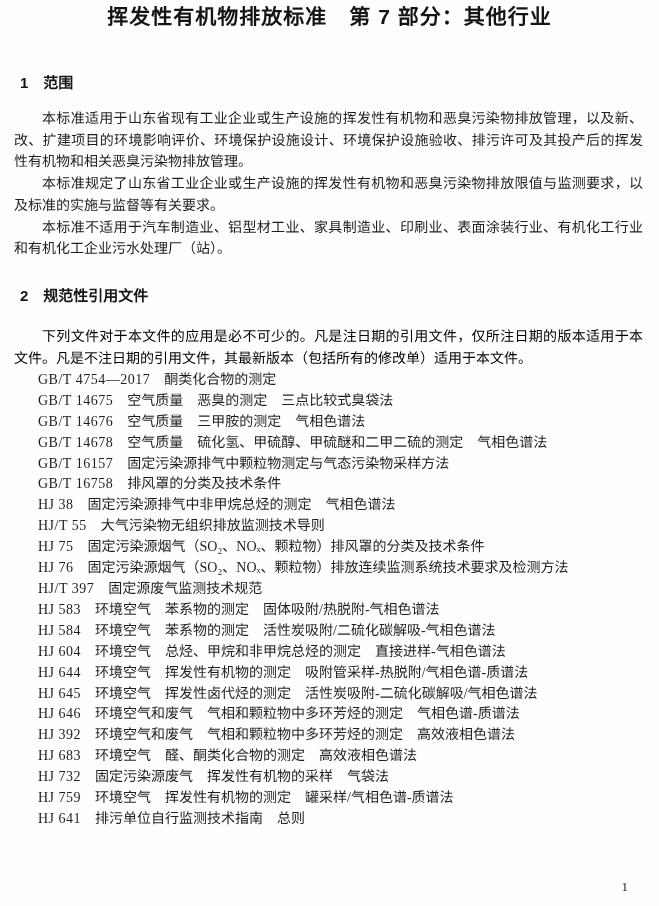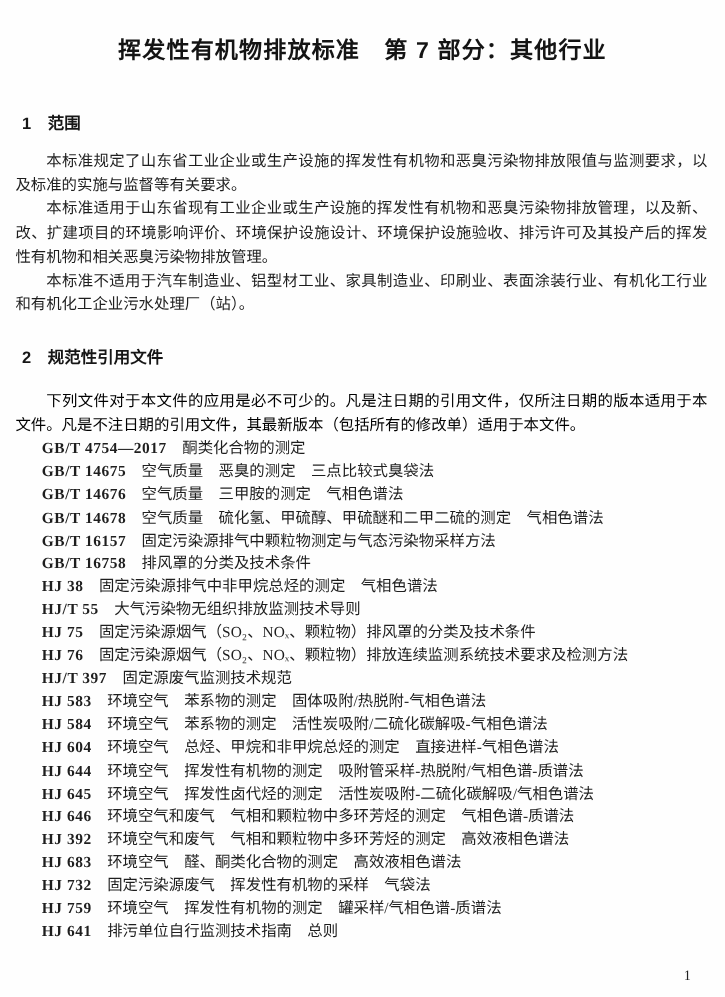--- a/index.html
+++ b/index.html
@@ -7,21 +7,20 @@
     position:relative;
     width:659px; height:906px;
     background:#fefefe;
     color:#1c1c1c;
     font-family:"Liberation Serif", serif;
     overflow:hidden;
     box-sizing:border-box;
   }
   .doc-title {
     margin:0;
-    padding-top:29px;
     text-align:center;
     font-family:"Liberation Sans", sans-serif;
     font-weight:bold;
     font-size:21px;
     letter-spacing:1px;
     color:#141414;
   }
   .section-heading {
     display:flex;
     align-items:baseline;
@@ -60,21 +59,20 @@
   .ref {
     font-size:14px;
     line-height:20.9px;
     white-space:nowrap;
     color:#1e1e1e;
   }
   .ref-code {
     display:inline-block;
     margin-right:14px;
     letter-spacing:0.5px;
-    font-weight:bold;
   }
   .page-number {
     position:absolute;
     right:31px;
     bottom:11px;
     font-size:13px;
     color:#222;
   }
 </style>
 </head>
@@ -83,22 +81,22 @@
 <div class="page">
 
   <h1 class="doc-title">挥发性有机物排放标准　第 7 部分：其他行业</h1>
 
   <div class="section-heading h1-sec">
     <span class="num">1</span>
     <span>范围</span>
   </div>
 
   <div class="para-block">
+    <p>本标准适用于山东省现有工业企业或生产设施的挥发性有机物和恶臭污染物排放管理，以及新、改、扩建项目的环境影响评价、环境保护设施设计、环境保护设施验收、排污许可及其投产后的挥发性有机物和相关恶臭污染物排放管理。</p>
     <p>本标准规定了山东省工业企业或生产设施的挥发性有机物和恶臭污染物排放限值与监测要求，以及标准的实施与监督等有关要求。</p>
-    <p>本标准适用于山东省现有工业企业或生产设施的挥发性有机物和恶臭污染物排放管理，以及新、改、扩建项目的环境影响评价、环境保护设施设计、环境保护设施验收、排污许可及其投产后的挥发性有机物和相关恶臭污染物排放管理。</p>
     <p>本标准不适用于汽车制造业、铝型材工业、家具制造业、印刷业、表面涂装行业、有机化工行业和有机化工企业污水处理厂（站）。</p>
   </div>
 
   <div class="section-heading h2-sec">
     <span class="num">2</span>
     <span>规范性引用文件</span>
   </div>
 
   <div class="intro-block">
     <p>下列文件对于本文件的应用是必不可少的。凡是注日期的引用文件，仅所注日期的版本适用于本文件。凡是不注日期的引用文件，其最新版本（包括所有的修改单）适用于本文件。</p>

